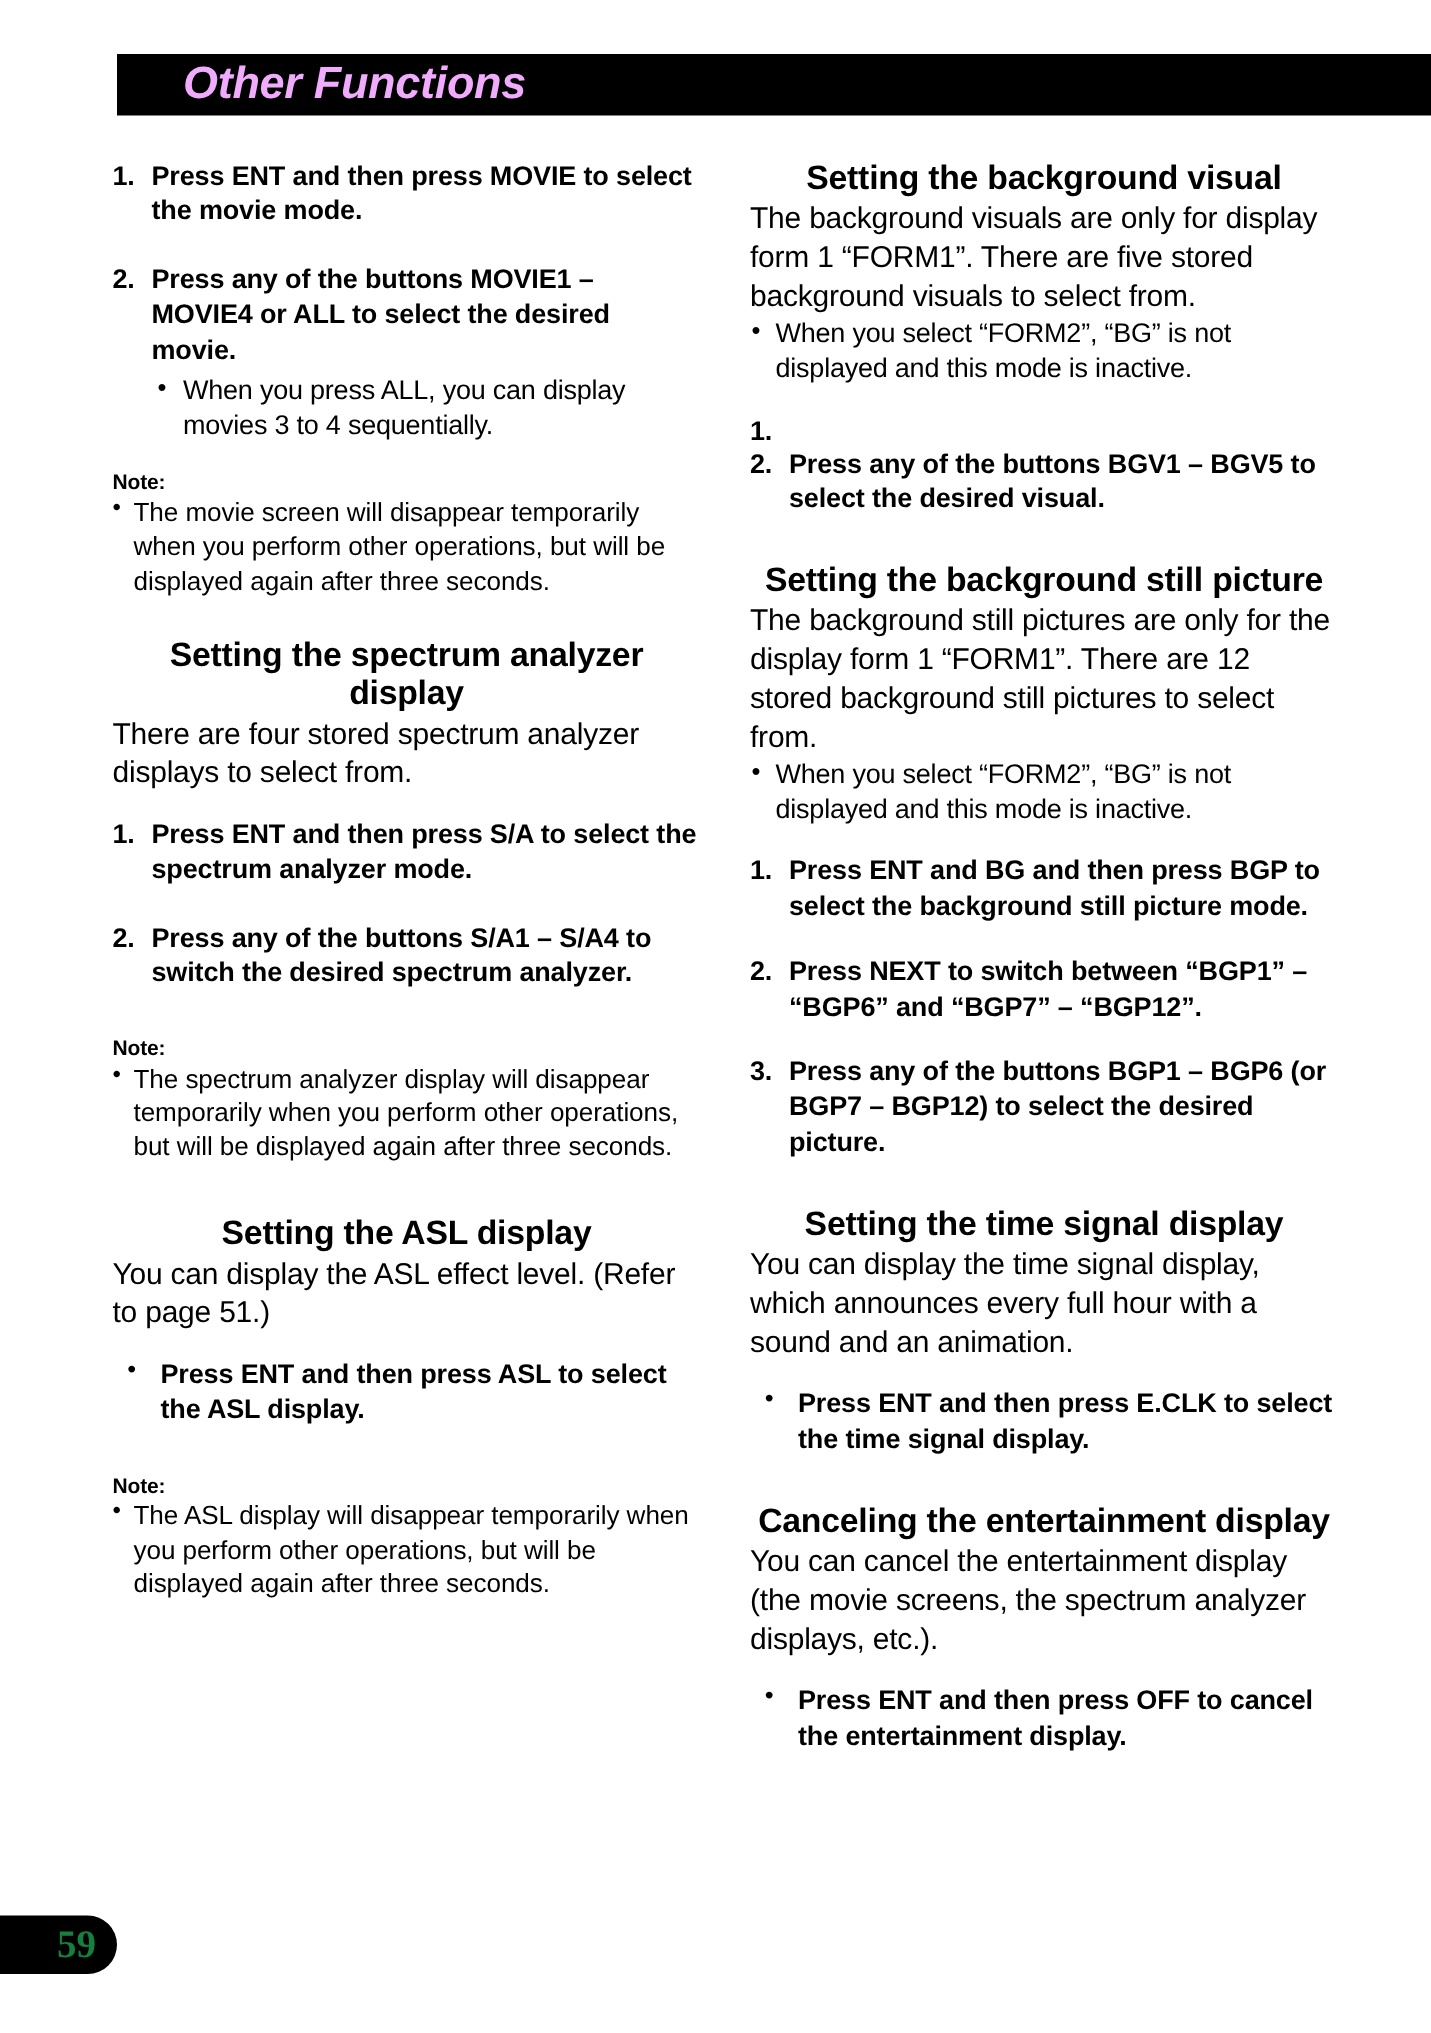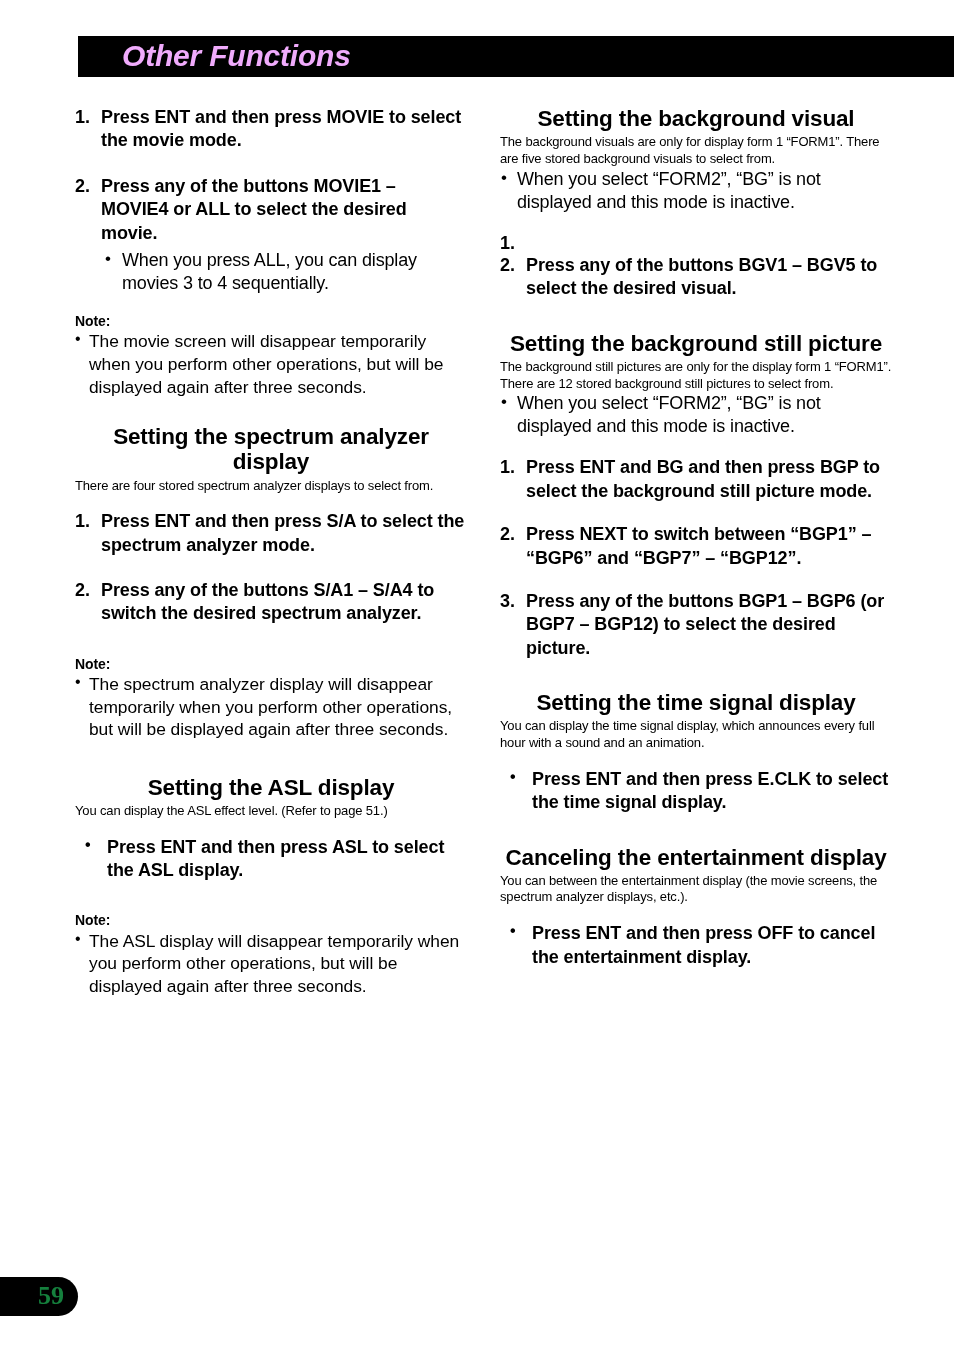--- a/index.html
+++ b/index.html
@@ -60,21 +60,21 @@
     font-family: "Liberation Sans Narrow", "Liberation Sans", sans-serif;
     font-size: 22.5px;
     font-weight: bold;
     letter-spacing: -0.15px;
     margin: 0 0 3px 0;
     line-height: 1.12;
     text-align: center;
   }
 
   p.body-text {
-    font-size: 13px;
+    font-size: 20px;
     line-height: 1.285;
     margin: 0;
     letter-spacing: -0.15px;
   }
 
   
   .step {
     position: relative;
     padding-left: 26px;
     font-size: 18px;
@@ -329,21 +329,21 @@
 
     <div class="sp-16"></div>
 
     <div class="bullet-bold">
       <span class="dot">•</span><span>Press ENT and then press E.CLK to select the time signal display.</span>
     </div>
 
     <div class="sp-30"></div>
 
     <h2 class="section-title">Canceling the entertainment display</h2>
-    <p class="body-text">You can between the entertainment display (the movie screens, the spectrum analyzer displays, etc.).</p>
+    <p class="body-text">You can cancel the entertainment display (the movie screens, the spectrum analyzer displays, etc.).</p>
 
     <div class="sp-16"></div>
 
     <div class="bullet-bold">
       <span class="dot">•</span><span>Press ENT and then press OFF to cancel the entertainment display.</span>
     </div>
 
   </div>
 
   <div class="page-tab">

